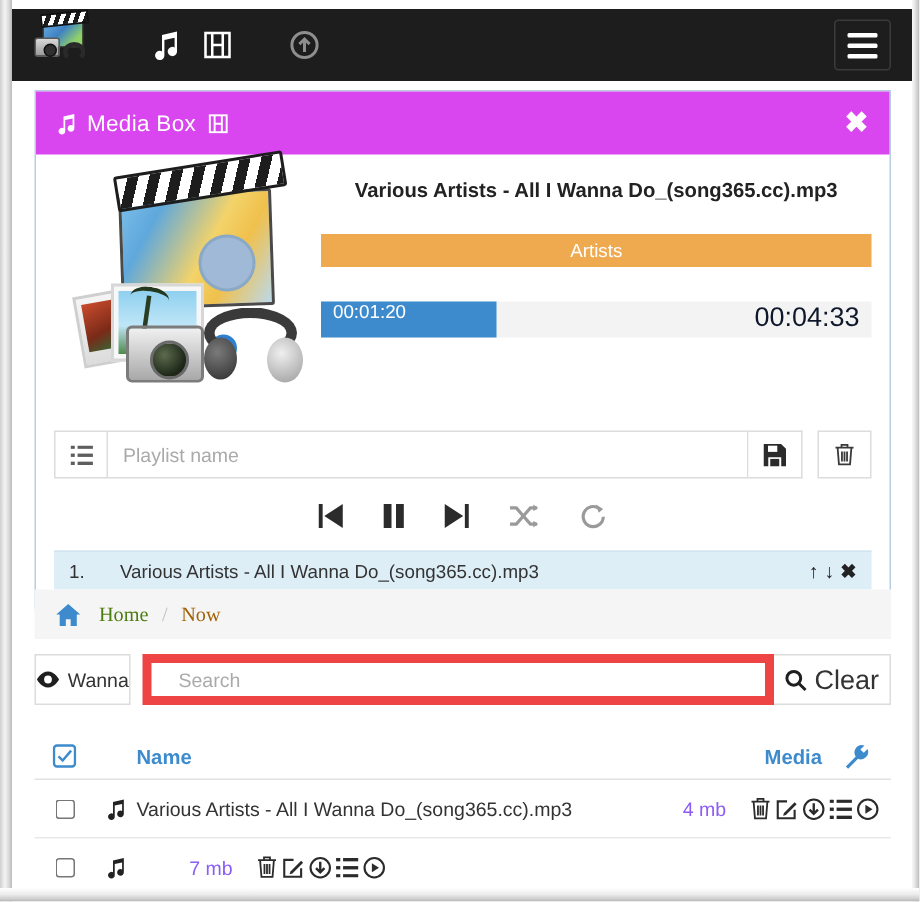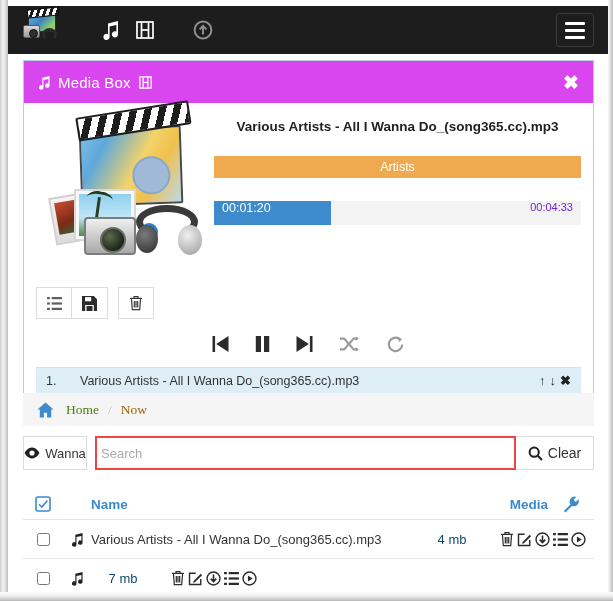--- a/index.html
+++ b/index.html
@@ -120,21 +120,21 @@
     margin-top: 23px; height: 24px; background: #f3f3f3; position: relative;
     display: flex; align-items: flex-start; cursor: pointer;
   }
   .progress-fill {
     position: absolute; left: 0; top: 0; bottom: 0; width: 32%; background: #3d8bcd;
   }
   .progress-cur {
     position: relative; z-index: 2; color: #ffffff; font-size: 12.5px; padding-left: 8px;
   }
   .progress-tot {
-    margin-left: auto; position: relative; z-index: 2; color: #6d28d9; font-size: 11px; padding-right: 8px;
+    margin-left: auto; position: relative; z-index: 2; color: #0f172a; font-size: 18px; padding-right: 8px;
   }
 
   
   .art-clap {
     position: absolute; left: 44px; top: 14px; width: 102px; height: 78px;
     border: 2px solid #4a4a4a; border-radius: 2px;
     background: linear-gradient(120deg,#7cc0ea 0%,#5fa8dc 22%, #f3d36a 55%, #f0c04c 72%, #bcd9ea 100%);
     transform: rotate(-2deg);
   }
   .art-clap:before {
@@ -254,29 +254,29 @@
   .search-row {
     position: absolute; left: 23px; top: 436px; width: 571px; height: 34px;
     display: flex;
   }
   .sr-list-btn {
     width: 64px; border: 1px solid #dcdcdc; background: #ffffff;
     display: flex; align-items: center; justify-content: center; gap: 5px;
     font-size: 13px; color: #333; cursor: pointer;
   }
   .sr-input {
-    flex: 1 1 auto; margin-left: 8px; border: 2px solid #ef4444;
-    padding: 0 4px; font-size: 13px; color: #333; outline: none;
+    flex: 1 1 auto; margin-left: 8px; border: 6px solid #ef4444;
+    padding: 0 18px; font-size: 13px; color: #333; outline: none;
     font-family: "Liberation Sans", sans-serif; background: #fff;
   }
   .sr-input::placeholder { color: #aaa; }
   .sr-clear-btn {
     width: 78px; border: 1px solid #dcdcdc; border-left: none; background: #ffffff;
     display: flex; align-items: center; justify-content: center; gap: 5px;
-    font-size: 14px; color: #333; cursor: pointer;
+    font-size: 18px; color: #333; cursor: pointer;
   }
 
   
   .tbl {
     position: absolute; left: 23px; top: 489px; width: 571px;
   }
   .tbl-head {
     height: 31px; display: flex; align-items: center;
     border-bottom: 1px solid #e2e2e2;
     color: #3d8bcd; font-size: 13.5px; font-weight: bold;
@@ -289,21 +289,21 @@
   .tbl-row {
     height: 39px; display: flex; align-items: center;
     border-bottom: 1px solid #e9e9e9; font-size: 13px; color: #333;
   }
   .td-chk { width: 40px; display: flex; justify-content: center; }
   .td-chk input {
     width: 13px; height: 13px; margin: 0; cursor: pointer;
   }
   .td-ico { width: 28px; display: flex; justify-content: center; color: #222; }
   .td-name { flex: 1 1 auto; }
-  .td-size { width: 64px; text-align: center; color: #0c4a6e; }
+  .td-size { width: 64px; text-align: right; color: #8b5cf6; }
   .td-actions {
     width: 110px; display: flex; align-items: center; justify-content: flex-end;
     gap: 3px; padding-right: 8px; color: #2b2b2b;
   }
   .td-actions span { cursor: pointer; display: flex; }
 
   svg { display: block; }
 </style>
 </head>
 <body>
@@ -406,20 +406,21 @@
       <div class="pl-btn">
         <svg width="15" height="13" viewBox="0 0 16 14" fill="#5e5e5e">
           <rect x="0" y="0" width="3" height="2.4"></rect>
             <rect x="5" y="0" width="11" height="2.4"></rect>
           <rect x="0" y="5.8" width="3" height="2.4"></rect>
             <rect x="5" y="5.8" width="11" height="2.4"></rect>
           <rect x="0" y="11.6" width="3" height="2.4"></rect>
             <rect x="5" y="11.6" width="11" height="2.4"></rect>
         </svg>
       </div>
+      <input class="pl-input" type="text" placeholder="Playlist name" style="">
       <div class="pl-btn sep">
         <svg width="15" height="15" viewBox="0 0 16 16" fill="#2b2b2b">
           <path d="M0 0 h12.5 L16 3.4 V16 H12.6 V9.5 H3.4 V16 H0 Z"></path>
           <rect x="4.8" y="10.6" width="6.4" height="5.4" fill="#2b2b2b"></rect>
           <rect x="3.2" y="1.2" width="6.6" height="4.4" fill="#ffffff"></rect>
         </svg>
       </div>
       <div class="pl-btn last">
         <svg width="14" height="16" viewBox="0 0 14 16" fill="none" stroke="#3a3a3a" stroke-width="1.2">
           <path d="M1 3.4 h12"></path>

